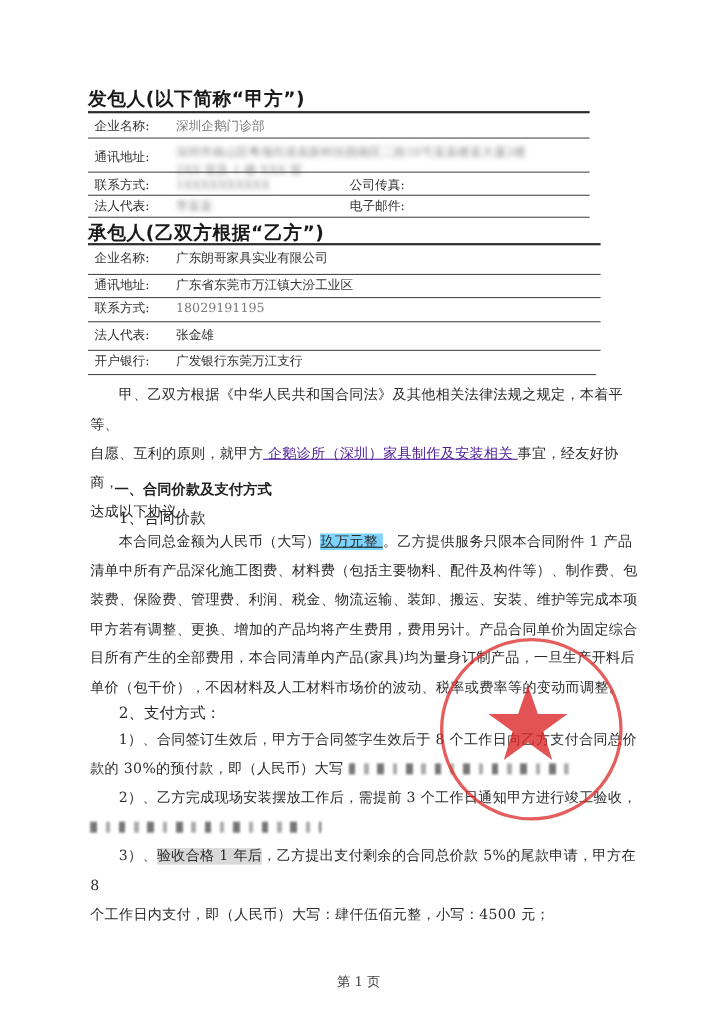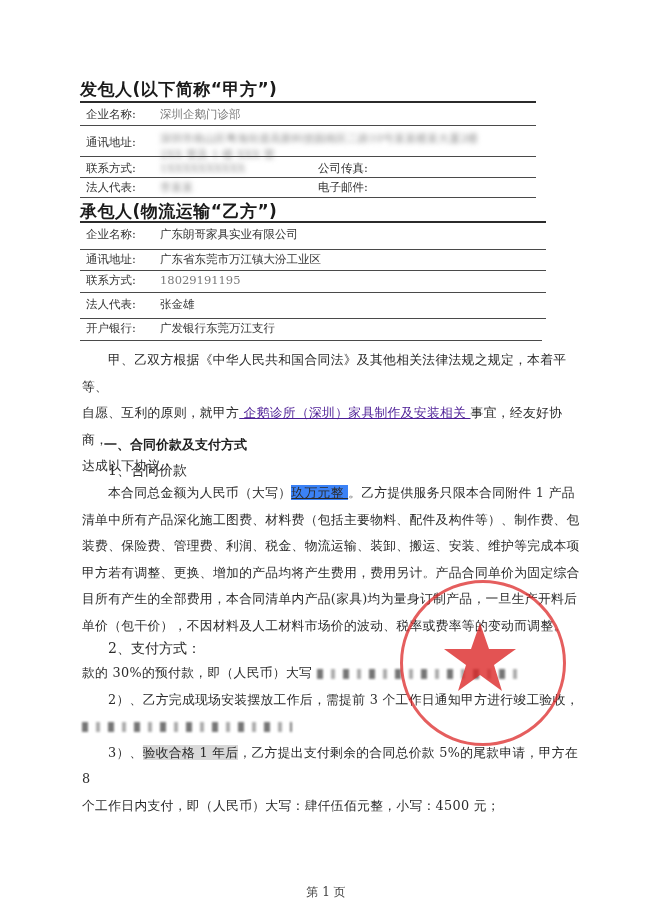--- a/index.html
+++ b/index.html
@@ -36,21 +36,21 @@
     }
     .indent { text-indent: 26px; }
     .h1 {
       position: absolute; left: 104px;
       font-family: Liberation Serif, serif;
       font-weight: bold; font-size: 13px; color: #1f1f1f;
     }
     .h2 { position: absolute; left: 108px; font-size: 14px; color: #2b2b2b; }
     .uline { text-decoration: underline; color: #4c1d95; }
     .hl { background: #d9d9d9; }
-    .hl-u { background: #3b82f6; text-decoration: underline; }
+    .hl-u { background: #7dd3fc; text-decoration: underline; }
     .pix {
       display: inline-block; height: 10px; vertical-align: middle;
       background: repeating-linear-gradient(90deg, #555 0 6px, #fff 6px 14px, #999 14px 18px, #fff 18px 26px);
       filter: blur(1px); opacity: 0.8;
     }
 
     .footer {
       position: absolute; left: 0; width: 652px; top: 884px; text-align: center;
       font-size: 12px; color: #444;
     }
@@ -92,21 +92,21 @@
   </div>
   <div class="rule" style="left:80px; top:177px; width:456px;"></div>
 
   <div class="row" style="top:180px;">
     <span class="lbl">法人代表:</span>
     <span class="val blur">李某某</span>
     <span class="val2" style="left:232px;">电子邮件:</span>
   </div>
   <div class="rule" style="left:80px; top:197px; width:456px;"></div>
 
-  <div class="sec-title" style="top:200px;">承包人(物流运输“乙方”)</div>
+  <div class="sec-title" style="top:200px;">承包人(乙双方根据“乙方”)</div>
   <div class="rule-heavy" style="left:80px; top:221px; width:466px;"></div>
 
   <div class="row" style="top:227px;">
     <span class="lbl">企业名称:</span>
     <span class="val">广东朗哥家具实业有限公司</span>
   </div>
   <div class="rule" style="left:80px; top:249px; width:466px;"></div>
 
   <div class="row" style="top:252px;">
     <span class="lbl">通讯地址:</span>
@@ -150,20 +150,21 @@
     <div>清单中所有产品深化施工图费、材料费（包括主要物料、配件及构件等）、制作费、包</div>
     <div>装费、保险费、管理费、利润、税金、物流运输、装卸、搬运、安装、维护等完成本项</div>
     <div>甲方若有调整、更换、增加的产品均将产生费用，费用另计。产品合同单价为固定综合</div>
     <div>目所有产生的全部费用，本合同清单内产品(家具)均为量身订制产品，一旦生产开料后</div>
     <div>单价（包干价），不因材料及人工材料市场价的波动、税率或费率等的变动而调整。</div>
   </div>
 
   <div class="h2" style="top:640px;">2、支付方式：</div>
 
   <div class="para" style="top:660px;">
+    <div class="indent">1）、合同签订生效后，甲方于合同签字生效后于 8 个工作日向乙方支付合同总价</div>
     <div><span>款的 30%的预付款，即（人民币）大写</span> <span class="pix" style="width:200px;"></span></div>
     <div class="indent">2）、乙方完成现场安装摆放工作后，需提前 3 个工作日通知甲方进行竣工验收，</div>
     <div><span class="pix" style="width:210px;"></span></div>
     <div class="indent">
       <span>3）、</span><span class="hl">验收合格 1 年后</span><span>，乙方提出支付剩余的合同总价款 5%的尾款申请，甲方在 8</span>
     </div>
     <div>个工作日内支付，即（人民币）大写：肆仟伍佰元整，小写：4500 元；</div>
   </div>
 
   <div class="stamp">

